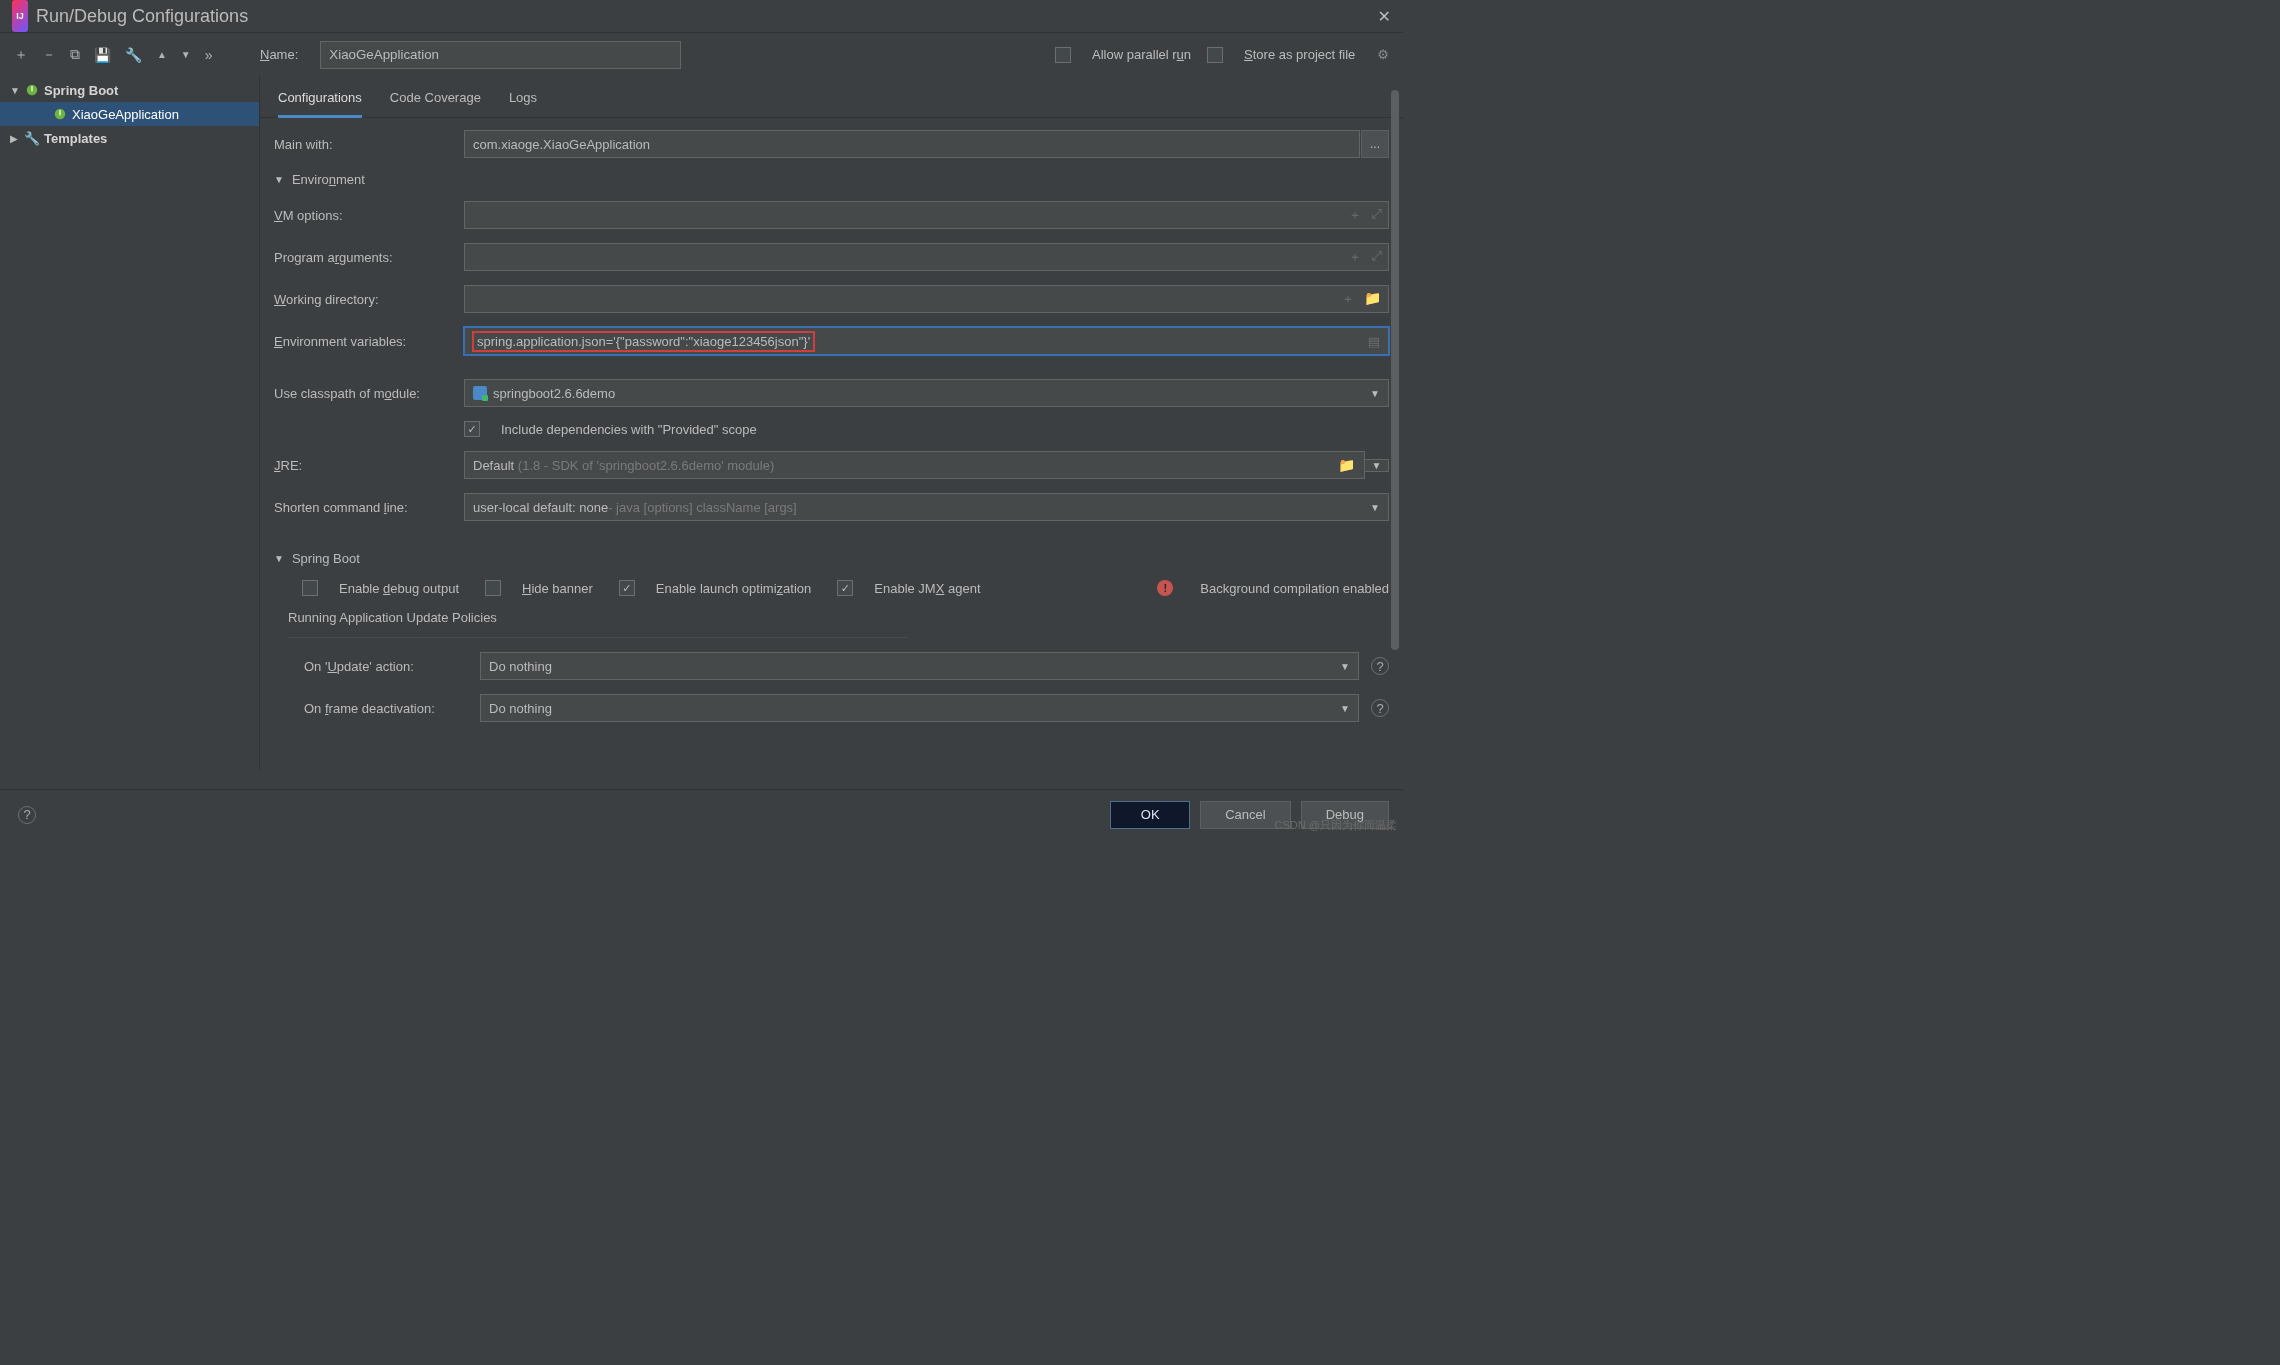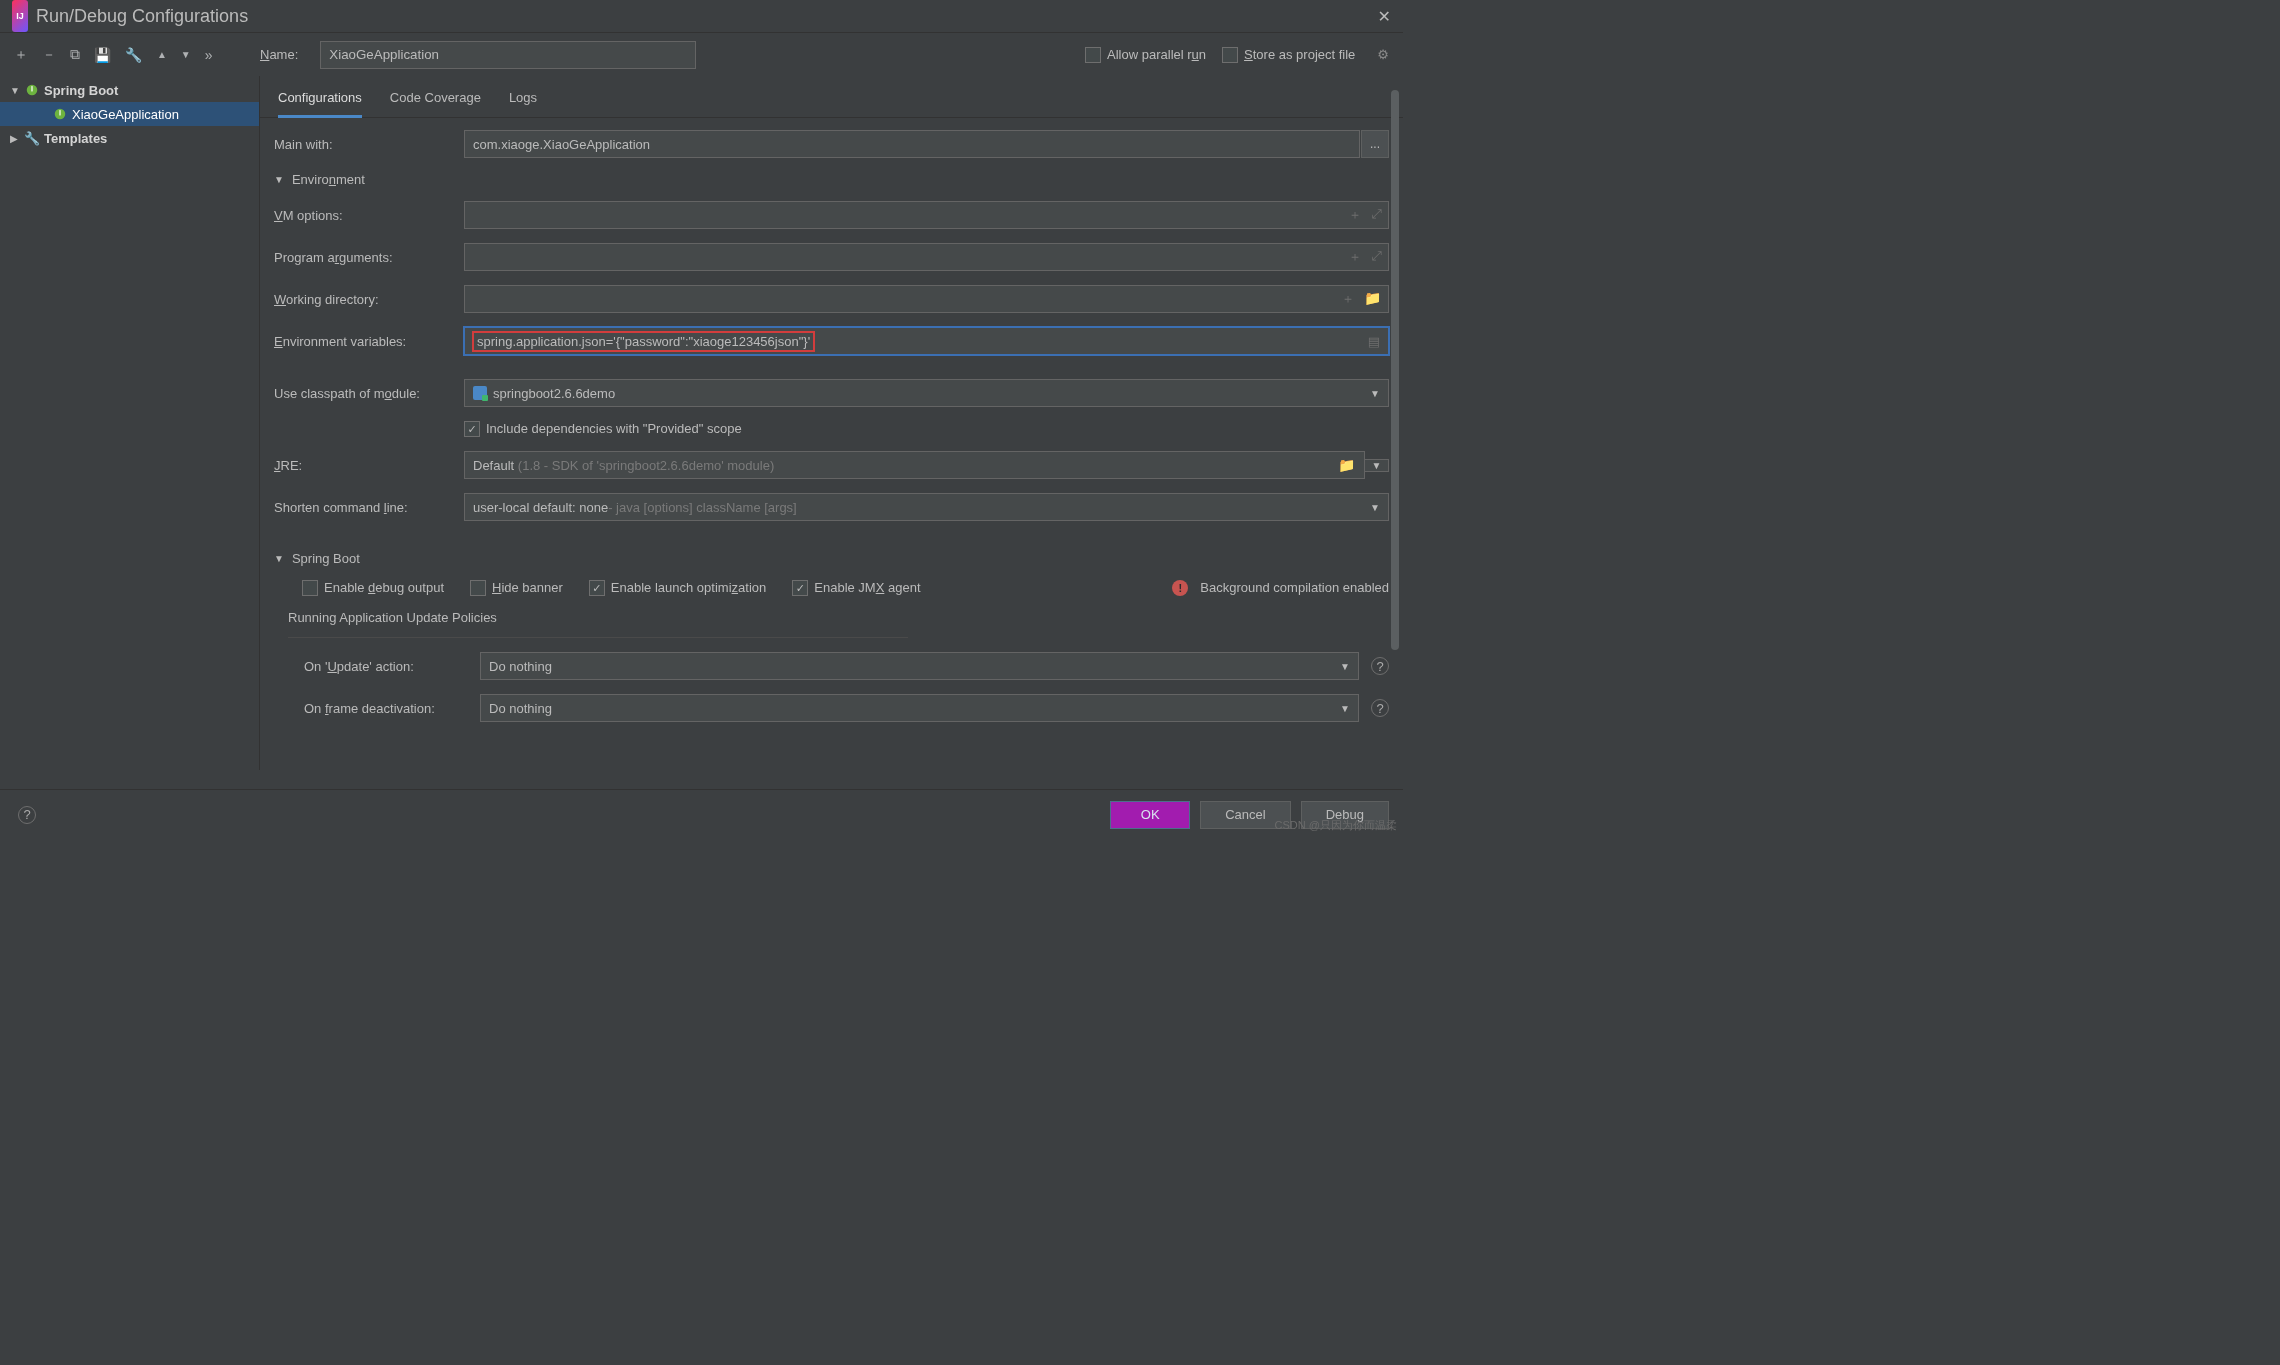--- a/index.html
+++ b/index.html
@@ -8,21 +8,21 @@
 .titlebar .logo { width: 16px; height: 32px; background: linear-gradient(135deg,#fe315d,#6b57ff); border-radius: 3px; margin-right: 8px; display:flex;align-items:center;justify-content:center;font-size:9px;font-weight:bold;color:#fff;}
 .titlebar-title { color: #bbb; font-size: 18px; }
 .titlebar .close { margin-left: auto; color: #bbb; cursor: pointer; font-size: 16px; }
 .toolbar-row { display: flex; align-items: center; height: 44px; padding: 0 14px; border-top:1px solid #323232; }
 .left-toolbar { display: flex; align-items: center; gap: 14px; width: 246px; flex-shrink:0; }
 .tb-icon { color: #afb1b3; cursor: pointer; font-size: 14px; }
 .right-toolbar { display: flex; align-items: center; flex: 1; gap: 16px; }
 .name-lbl { color: #bbb; margin-right: 6px; }
 .underline-letter { text-decoration: underline; }
 .name-input { background: #45494a; border: 1px solid #646464; color: #bbb; padding: 5px 8px; flex: 1; max-width: 620px; height: 28px; }
-.chk-wrap { display: flex; gap: 6px; color:#bbb; }
+.chk-wrap { display: flex; align-items: center; gap: 21px; color:#bbb; }
 .chk-box { width: 16px; height: 16px; border: 1px solid #6e6e6e; background: #43494a; cursor: pointer; display:flex; align-items:center; justify-content:center; font-size:11px; color:#bbb;}
 .chk-box.checked::after{content:"✓";}
 .gear-end { margin-left: 6px; color:#8a8a8a; cursor:pointer; }
 .main { display: flex; height: 694px; }
 .sidebar { width: 260px; flex-shrink: 0; border-right: 1px solid #323232; padding-top: 2px; }
 .tree-row { display: flex; align-items: center; height: 24px; padding-left: 10px; cursor: pointer; }
 .tree-arrow { width: 14px; color: #bbb; font-size: 10px; }
 .tree-icon { width: 16px; height: 16px; margin-right: 4px; display:flex;align-items:center;justify-content:center; }
 .sb-icon svg { width:14px; height:14px; }
 .tree-label { color: #d4d4d4; }
@@ -55,21 +55,21 @@
 .info-dot { width: 16px; height: 16px; border-radius: 50%; background:#c75450; color:#2b2b2b; display:flex;align-items:center;justify-content:center;font-weight:bold;font-size:11px;margin-right:6px;}
 .help-q { width:18px;height:18px;border:1px solid #6e6e6e;border-radius:50%;display:flex;align-items:center;justify-content:center;color:#aaa;cursor:pointer;margin-left:12px;}
 .checkbox-row { display:flex; align-items:center; gap:26px; flex-wrap:wrap; margin-bottom:14px;padding-left:28px;}
 .policies-hdr { color:#bbb; margin: 6px 0 12px 14px; }
 .policy-row { display:flex; align-items:center; margin-bottom:14px; }
 .policy-lbl { width:176px; margin-left:30px; color:#bbb; }
 .policy-select { width: 380px; }
 .footer { position:absolute; bottom:0; left:0; right:0; display:flex; align-items:center; padding: 10px 14px; background:#3c3f41; border-top:1px solid #323232; height: 50px; }
 .footer .help-q { margin-left:4px; margin-right:auto; }
 .btn { height: 28px; padding: 0 24px; border: 1px solid #5e6060; background: #4c5052; color: #bbb; cursor: pointer; margin-left: 10px; display:flex;align-items:center;justify-content:center; min-width:80px;}
-.btn.primary { background: #a21caf; border-color:#4c708c; color:#d9e4ef; }
+.btn.primary { background: #0f172a; border-color:#4c708c; color:#d9e4ef; }
 .watermark { position:absolute; right:6px; bottom:6px; color:#6b6b6b; font-size:11px; pointer-events:none; z-index:5; }
 .divider-lite { border-top:1px solid #4a4a4a; margin: 4px 0 14px 0; }
 .icon-plus-expand { position:absolute; right:6px; display:flex; gap:10px; color:#6e6e6e; }
 .icon-plus-expand span{cursor:pointer;}
 .browse-icon { color:#6e6e6e; font-size:14px; cursor:pointer;}
 .jre-wrap{display:flex;flex:1;gap:0;}
 .jre-main{flex:1;position:relative;}
 .jre-dropdown-btn{width:24px;border:1px solid #646464;border-left:none;background:#45494a;display:flex;align-items:center;justify-content:center;color:#bbb;cursor:pointer;font-size:10px;}
 .right-scroll-track{position:absolute;top:90px;right:4px;width:8px;height:690px;background:transparent;}
 .right-scroll-thumb{position:absolute;top:0;width:8px;height:560px;background:#5b5f61;border-radius:4px;}

